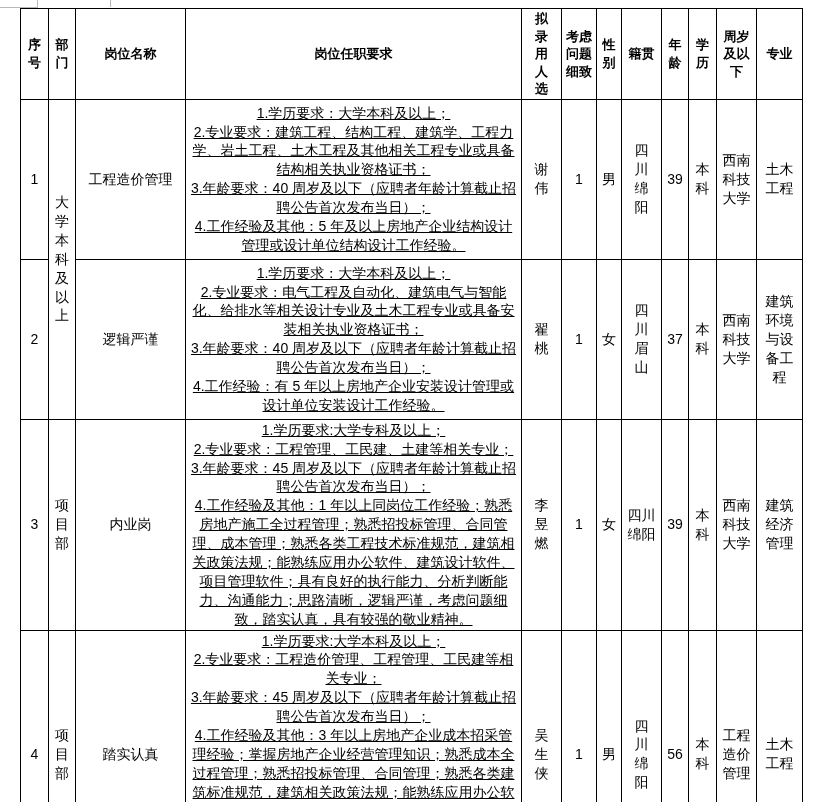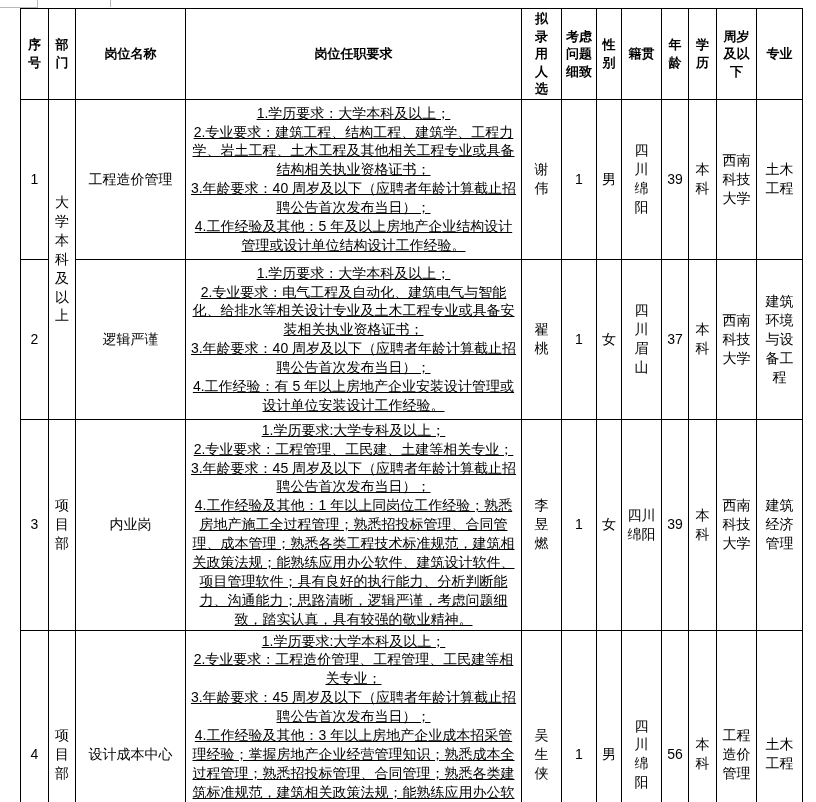--- a/index.html
+++ b/index.html
@@ -147,21 +147,21 @@
         <td><span>女</span></td>
         <td class="sm"><span class="cw2">四川绵阳</span></td>
         <td class="sm"><span>39</span></td>
         <td><span class="cw1">本科</span></td>
         <td><span class="cw2">西南科技大学</span></td>
         <td><span class="cw2">建筑经济管理</span></td>
       </tr>
       <tr class="r-4">
         <td><span>4</span></td>
         <td><span class="cw1">项目部</span></td>
-        <td><span>设计成本中心</span></td>
+        <td><span>踏实认真</span></td>
         <td class="req">1.学历要求:大学本科及以上；
 2.专业要求：工程造价管理、工程管理、工民建等相关专业；
 3.年龄要求：45 周岁及以下（应聘者年龄计算截止招聘公告首次发布当日）；
 4.工作经验及其他：3 年以上房地产企业成本招采管理经验；掌握房地产企业经营管理知识；熟悉成本全过程管理；熟悉招投标管理、合同管理；熟悉各类建筑标准规范，建筑相关政策法规；能熟练应用办公软件、建筑设计软件、项目管理软件；具有良好的执行能力、分析判断能力、沟通能力；思路清晰，逻辑严谨，考虑问题细致，踏实认真，具有较强的敬业精神。</td>
         <td><span class="cw1">吴生侠</span></td>
         <td><span>1</span></td>
         <td><span>男</span></td>
         <td><span class="cw1">四川绵阳</span></td>
         <td><span>56</span></td>
         <td><span class="cw1">本科</span></td>

